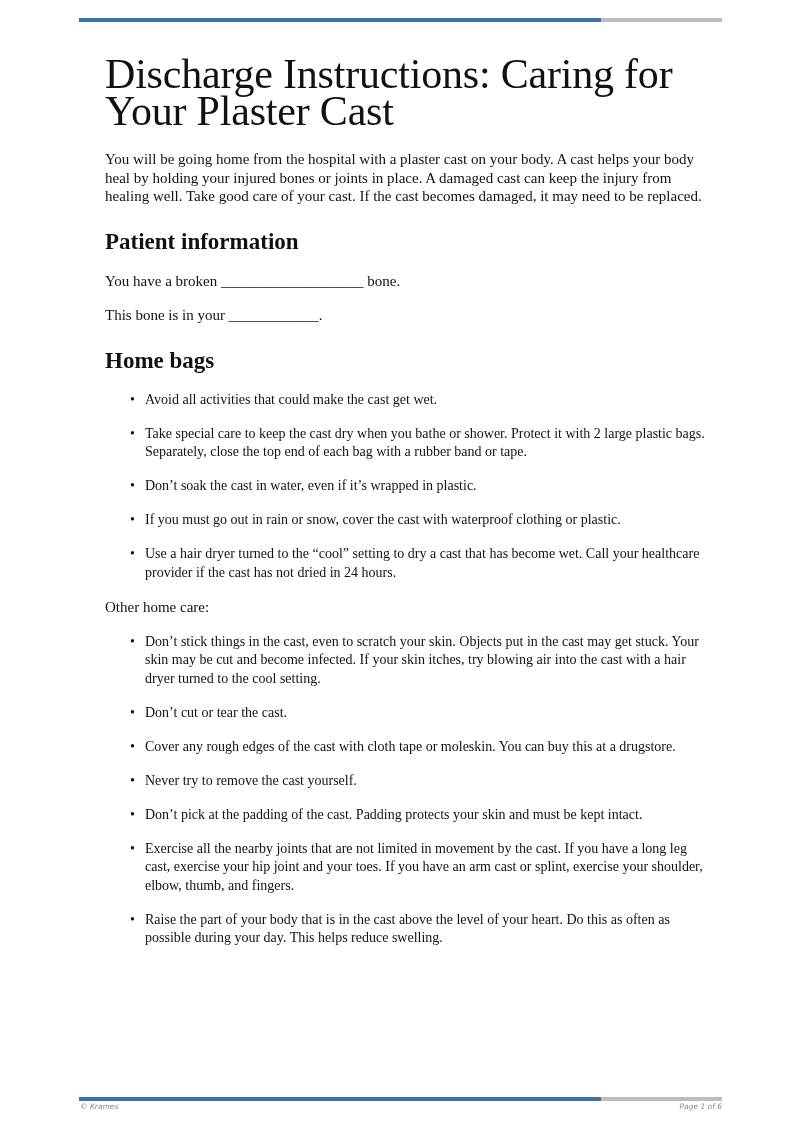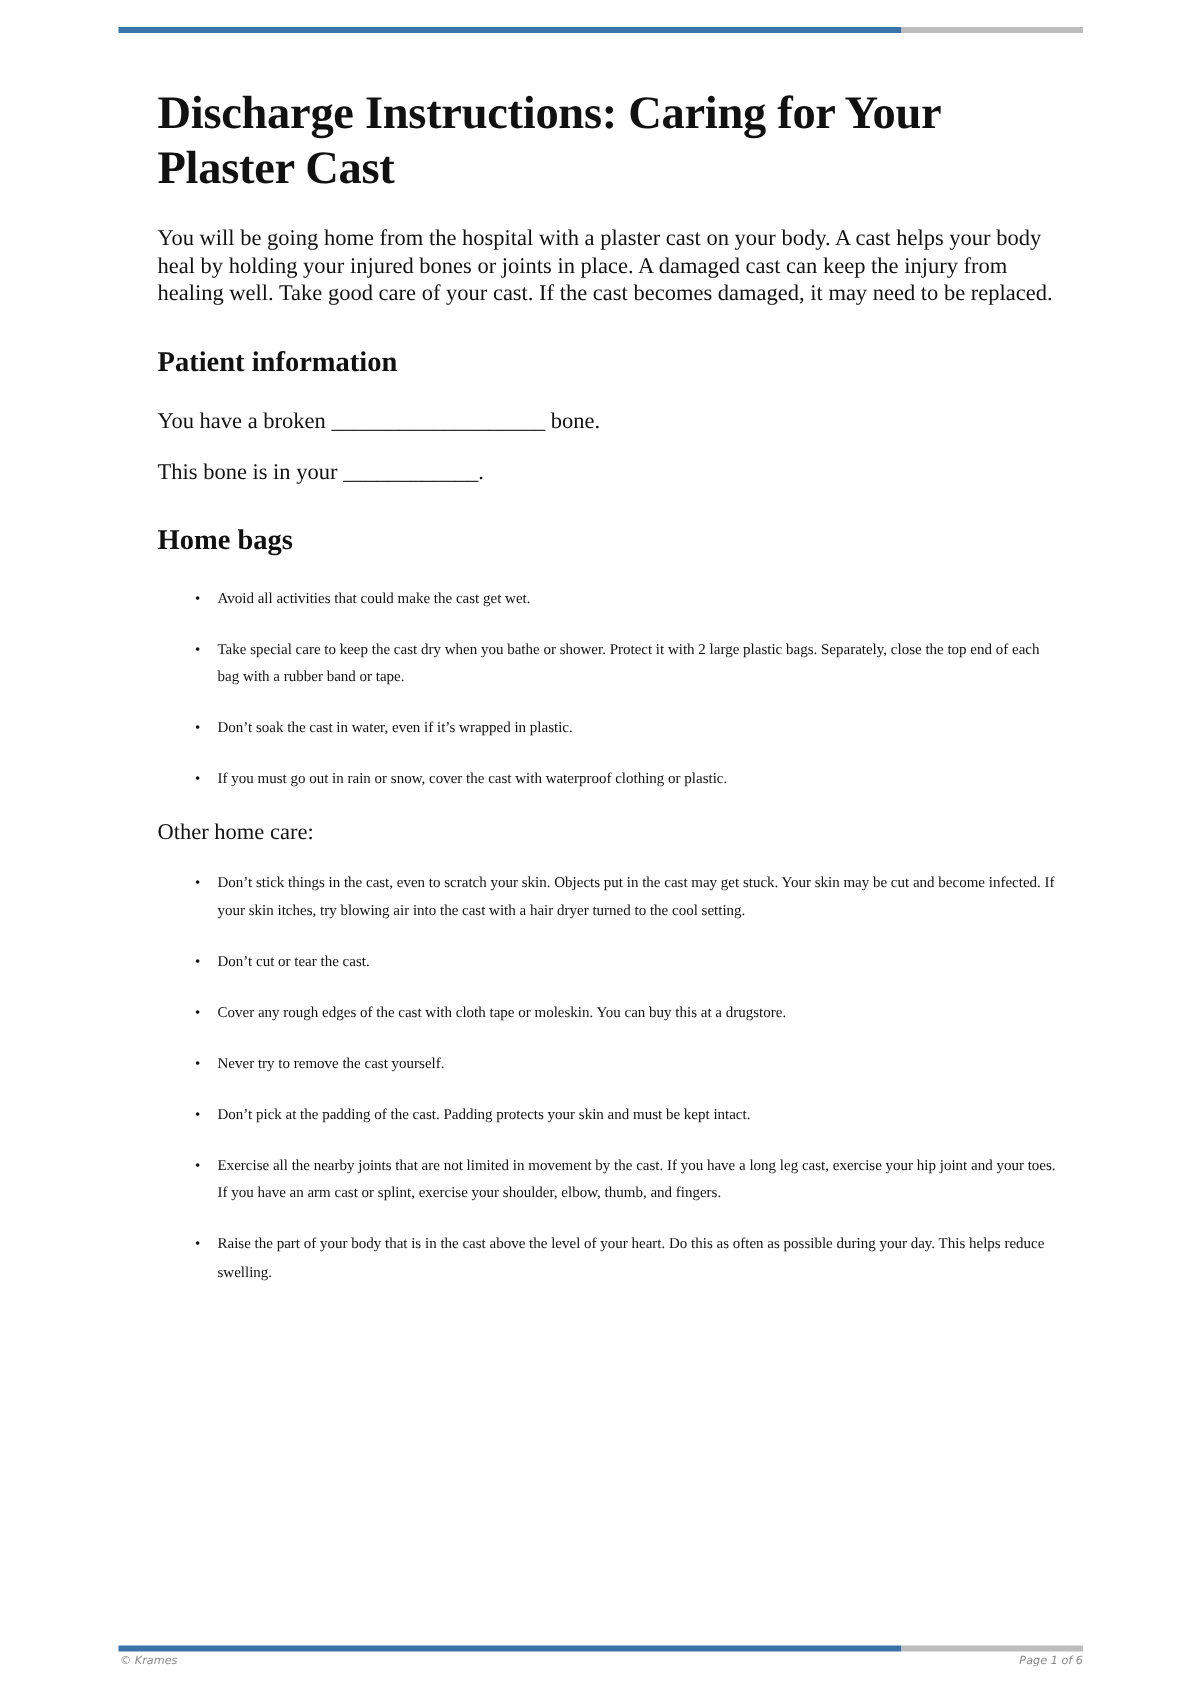--- a/index.html
+++ b/index.html
@@ -28,44 +28,44 @@
     .bottom-bar { top: 1097px; }
 
     .content {
       position: absolute;
       left: 105px;
       top: 56px;
       width: 600px;
     }
     h1 {
       font-family: "Liberation Serif", "DejaVu Serif", serif;
-      font-weight: bold;
-      font-size: 31px;
+      font-weight: normal;
+      font-size: 42px;
       line-height: 37px;
       margin: 0 0 20px 0;
       letter-spacing: -0.2px;
     }
     h2 {
       font-weight: bold;
-      font-size: 19px;
+      font-size: 23px;
       line-height: 28px;
       margin: 22px 0 16px 0;
     }
     p {
       font-size: 15px;
       line-height: 18.5px;
       margin: 0 0 16px 0;
     }
     ul {
       margin: 0 0 16px 0;
       padding-left: 40px;
       list-style: none;
     }
     li {
-      font-size: 10px;
+      font-size: 14px;
       line-height: 18.5px;
       margin: 0 0 15.5px 0;
       position: relative;
     }
     li::before {
       content: "\2022";
       position: absolute;
       left: -15px;
       top: 0;
     }
@@ -102,20 +102,21 @@
     <p><span>This bone is in your </span><span class="blank">____________</span><span>.</span></p>
   </section>
 
   <section>
     <h2>Home bags</h2>
     <ul>
       <li>Avoid all activities that could make the cast get wet.</li>
       <li>Take special care to keep the cast dry when you bathe or shower. Protect it with 2 large plastic bags. Separately, close the top end of each bag with a rubber band or tape.</li>
       <li>Don’t soak the cast in water, even if it’s wrapped in plastic.</li>
       <li>If you must go out in rain or snow, cover the cast with waterproof clothing or plastic.</li>
+      <li>Use a hair dryer turned to the “cool” setting to dry a cast that has become wet. Call your healthcare provider if the cast has not dried in 24 hours.</li>
     </ul>
     <p>Other home care:</p>
     <ul>
       <li>Don’t stick things in the cast, even to scratch your skin. Objects put in the cast may get stuck. Your skin may be cut and become infected. If your skin itches, try blowing air into the cast with a hair dryer turned to the cool setting.</li>
       <li>Don’t cut or tear the cast.</li>
       <li>Cover any rough edges of the cast with cloth tape or moleskin. You can buy this at a drugstore.</li>
       <li>Never try to remove the cast yourself.</li>
       <li>Don’t pick at the padding of the cast. Padding protects your skin and must be kept intact.</li>
       <li>Exercise all the nearby joints that are not limited in movement by the cast. If you have a long leg cast, exercise your hip joint and your toes. If you have an arm cast or splint, exercise your shoulder, elbow, thumb, and fingers.</li>
       <li>Raise the part of your body that is in the cast above the level of your heart. Do this as often as possible during your day. This helps reduce swelling.</li>

